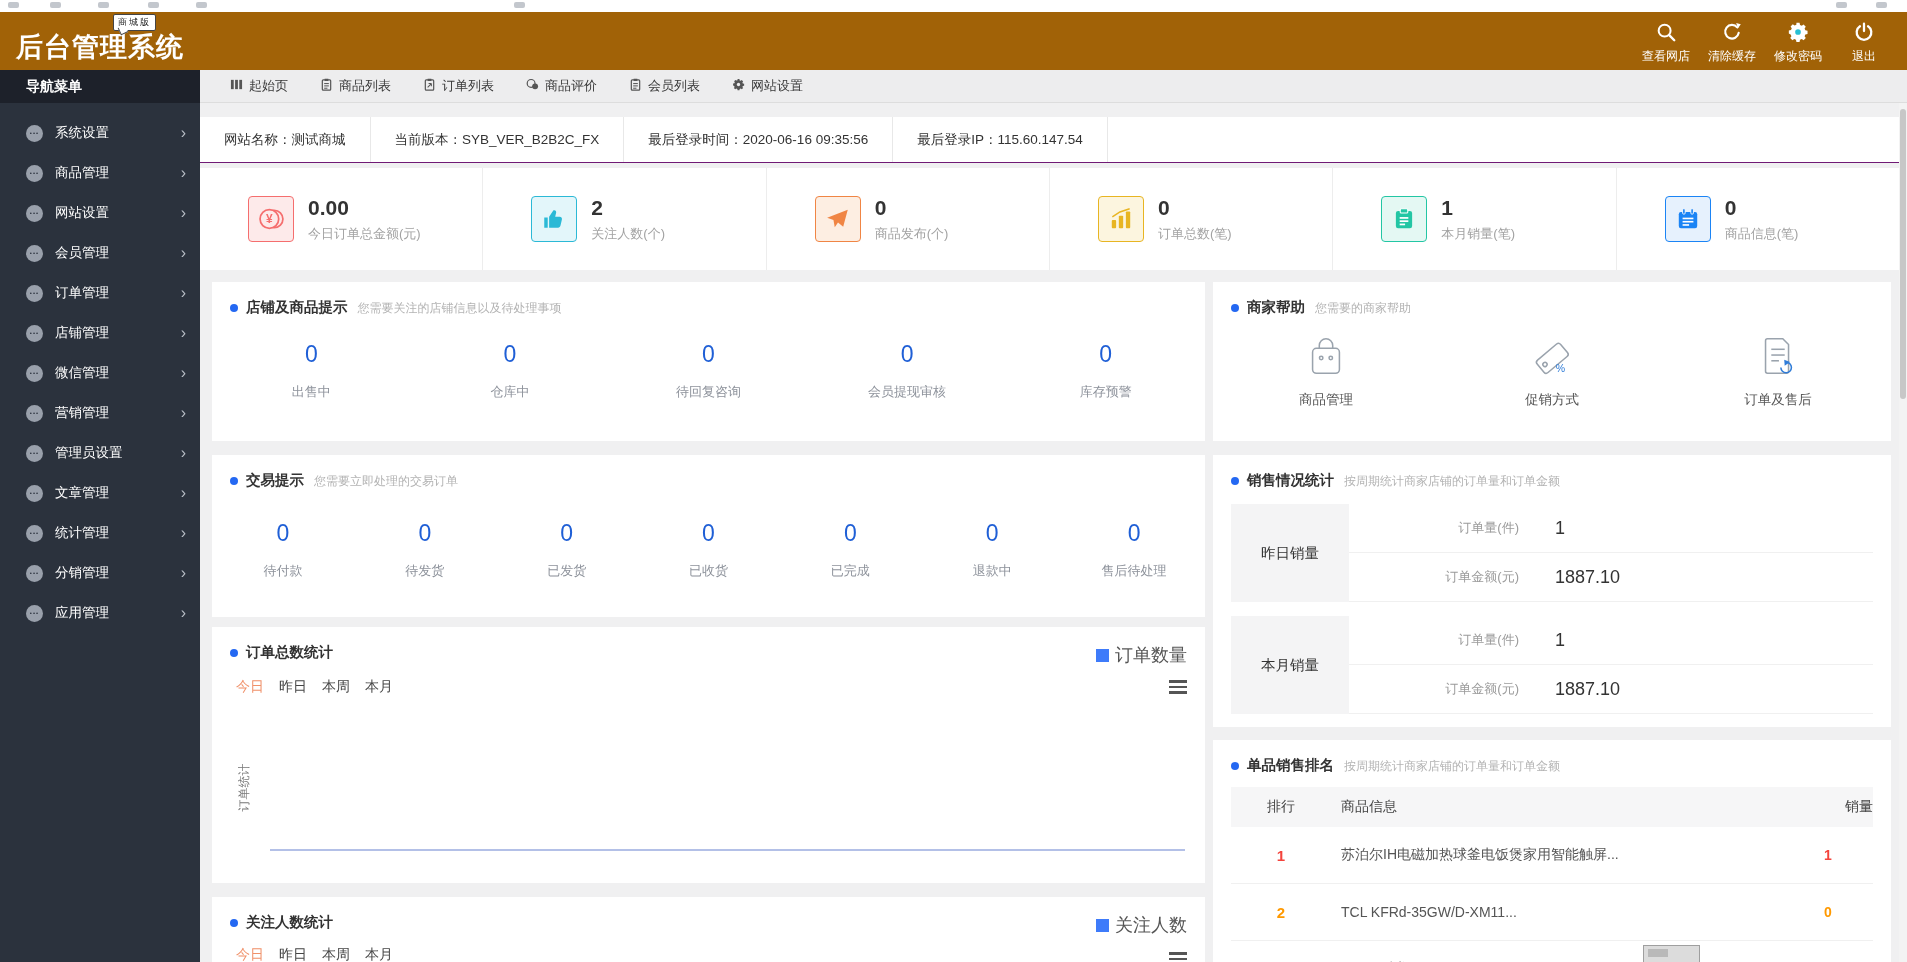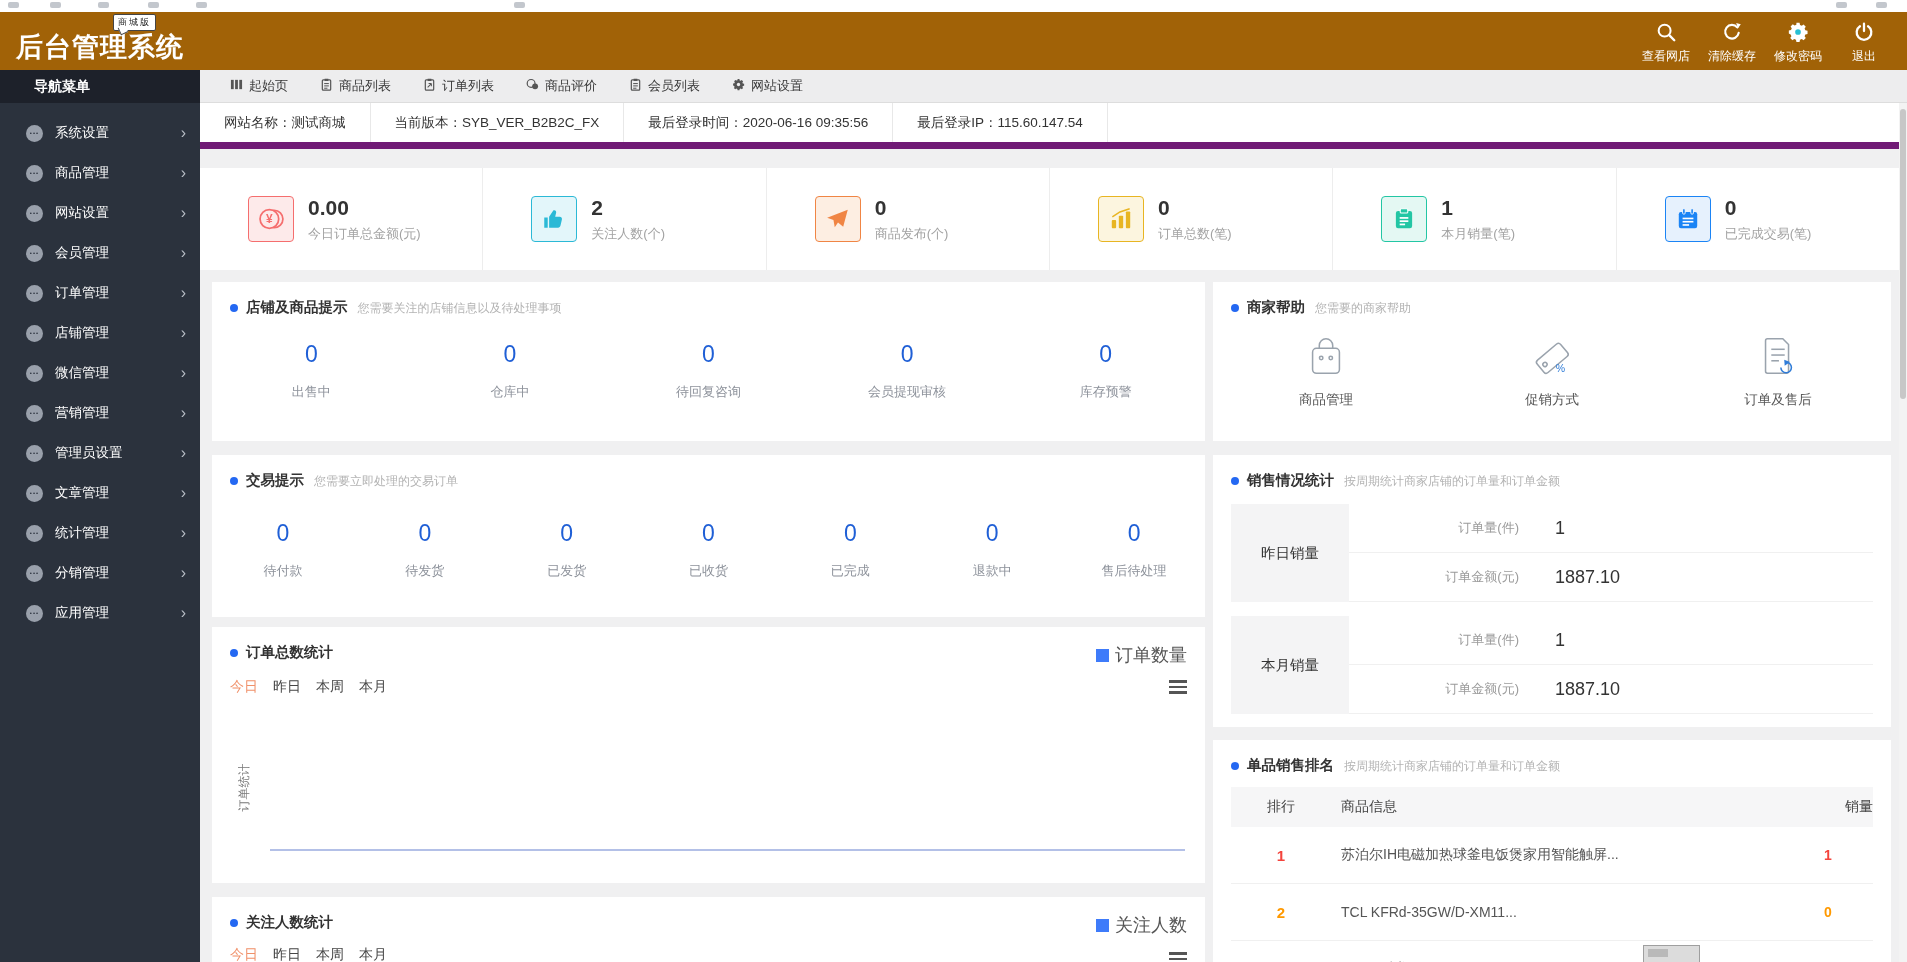--- a/index.html
+++ b/index.html
@@ -18,41 +18,41 @@
   .badge::after { content:""; position:absolute; left:5px; bottom:-4px; width:7px; height:7px; background:#fff;
            border-right:1px solid #444; border-bottom:1px solid #444; transform:rotate(65deg); }
   .header-actions { position:absolute; right:10px; top:9px; display:flex; }
   .h-action { width:66px; text-align:center; color:#fff; cursor:pointer; }
   .h-action svg { width:22px; height:22px; }
   .h-label { display:block; font-size:12px; margin-top:1px; }
 
   
   .nav-row { position:absolute; left:0; top:70px; width:100%; height:33px; }
   .nav-side { position:absolute; left:0; top:0; width:200px; height:33px; background:#1d212a; color:#fff;
-              font-size:14px; font-weight:bold; line-height:33px; padding-left:34px; }
+              font-size:14px; font-weight:bold; line-height:33px; padding-left:26px; }
   .tab-bar { position:absolute; left:200px; right:0; top:0; height:33px; background:#ededee;
              border-bottom:1px solid #ddd; display:flex; align-items:center; padding-left:30px; }
   .tab { display:flex; align-items:center; gap:6px; margin-right:32px; font-size:13px; color:#3a3a3a; cursor:pointer; }
   .tab svg { width:13px; height:13px; }
 
   
   .sidebar { position:absolute; left:0; top:103px; width:200px; height:859px; background:#2b323d; padding-top:10px; }
   .menu-item { position:relative; height:40px; display:flex; align-items:center; padding-left:26px;
                color:#fff; font-size:13.5px; cursor:pointer; }
   .menu-ico { width:17px; height:17px; border-radius:50%; background:#99a0ab; margin-right:12px; position:relative; flex:none; }
   .menu-ico::before { content:"\2022\2022\2022"; position:absolute; top:50%; left:50%; transform:translate(-50%,-56%);
                font-size:6px; letter-spacing:1px; color:#2b323d; }
   .menu-caret { position:absolute; right:14px; color:#b6bcc4; font-size:16px; }
   .menu-caret::after { content:"\203A"; }
 
   
   .content { position:absolute; left:200px; top:103px; width:1707px; height:859px; background:#f0f0f1; }
 
-  .infobar { position:absolute; left:0; top:0; width:1699px; height:46px; background:#fff;
-             border-bottom:7px solid #701a75; display:flex; }
+  .infobar { position:absolute; left:0; top:14px; width:1699px; height:46px; background:#fff;
+             border-bottom:1px solid #701a75; display:flex; }
   .info-cell { display:flex; align-items:center; padding:0 24px; border-right:1px solid #e8e8e8;
                font-size:13.5px; color:#333; white-space:nowrap; }
 
   .stats-row { position:absolute; left:0; top:65px; width:1699px; height:102px; background:#fff; display:flex; }
   .stat-cell { flex:1; display:flex; align-items:center; padding-left:48px; border-right:1px solid #ededed; cursor:pointer; }
   .stat-cell:last-child { border-right:none; }
   .stat-ico { width:46px; height:46px; border-radius:4px; display:flex; align-items:center; justify-content:center;
               border:1px solid; flex:none; }
   .si-red    { background:#fdeaea; border-color:#f56e6e; }
   .si-teal   { background:#e3f6fa; border-color:#2bb9d6; }
@@ -84,21 +84,21 @@
   .help-col svg { width:46px; height:46px; }
   .help-lbl { font-size:13.5px; color:#555; margin-top:8px; }
 
   .panel-trade { left:12px; top:352px; width:993px; height:162px; }
   .panel-trade .tip-row { margin-top:30px; }
 
   .panel-order-chart { left:12px; top:524px; width:993px; height:256px; }
   .legend { position:absolute; right:18px; top:16px; display:flex; align-items:center; }
   .legend-sq { width:13px; height:13px; background:#3e7bfa; margin-right:6px; }
   .legend-lbl { font-size:18px; color:#555; }
-  .chart-tabs { margin-top:16px; padding-left:18px; font-size:14px; display:flex; gap:15px; }
+  .chart-tabs { margin-top:16px; padding-left:24px; font-size:14px; display:flex; gap:15px; }
   .ct-item { color:#454545; cursor:pointer; }
   .ct-item.active { color:#f0916a; }
   .burger { position:absolute; right:18px; top:53px; width:18px; cursor:pointer; }
   .burger span { display:block; height:2.5px; background:#555; margin-bottom:3px; }
   .ylabel { position:absolute; left:8px; top:152px; width:48px; transform:rotate(-90deg);
             font-size:12px; color:#777; white-space:nowrap; }
   .flatline { position:absolute; left:58px; right:20px; top:222px; height:2px; background:#b3c0e7; }
 
   .panel-sales { left:1013px; top:352px; width:678px; height:272px; }
   .sales-block { display:flex; margin:14px 18px 0 18px; }
@@ -394,21 +394,21 @@
               <rect x="3.5" y="5.5" width="17" height="15" rx="2" fill="#1b84f5"></rect>
               <rect x="7" y="2.5" width="2.4" height="5" rx="1" fill="#1b84f5" stroke="#fff" stroke-width="0.8"></rect>
               <rect x="14.6" y="2.5" width="2.4" height="5" rx="1" fill="#1b84f5" stroke="#fff" stroke-width="0.8"></rect>
               <line x1="7" y1="11.5" x2="17" y2="11.5" stroke="#fff" stroke-width="1.5"></line>
               <line x1="7" y1="14.5" x2="17" y2="14.5" stroke="#fff" stroke-width="1.5"></line>
               <line x1="7" y1="17.5" x2="13" y2="17.5" stroke="#fff" stroke-width="1.5"></line>
             </svg>
         </span>
         <span class="stat-txt">
             <div class="stat-val">0</div>
-            <div class="stat-lbl">已完成交易(笔)</div>
+            <div class="stat-lbl">商品信息(笔)</div>
           </span>
       </div>
     </div>
 
     <section class="panel panel-shop">
       <div class="panel-head">
           <span class="dot"></span>
         <span class="p-title">店铺及商品提示</span>
         <span class="p-sub">您需要关注的店铺信息以及待处理事项</span>
       </div>

